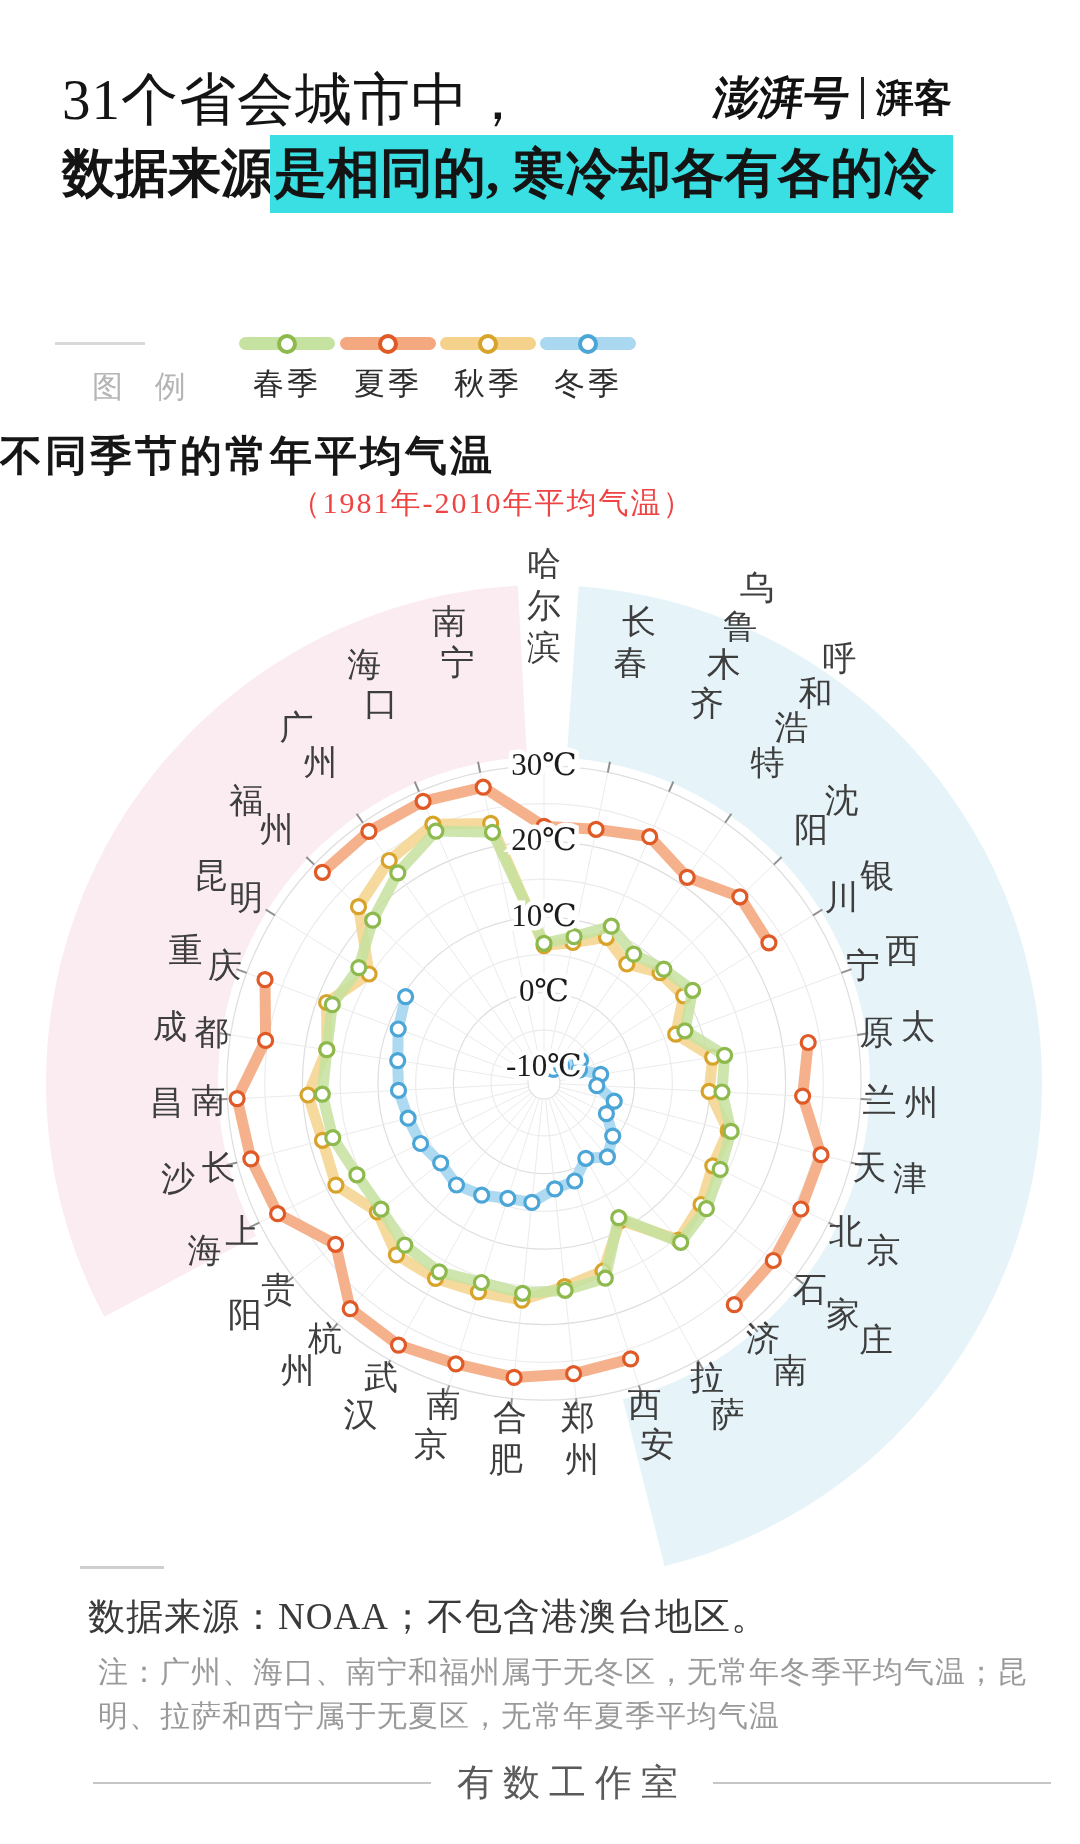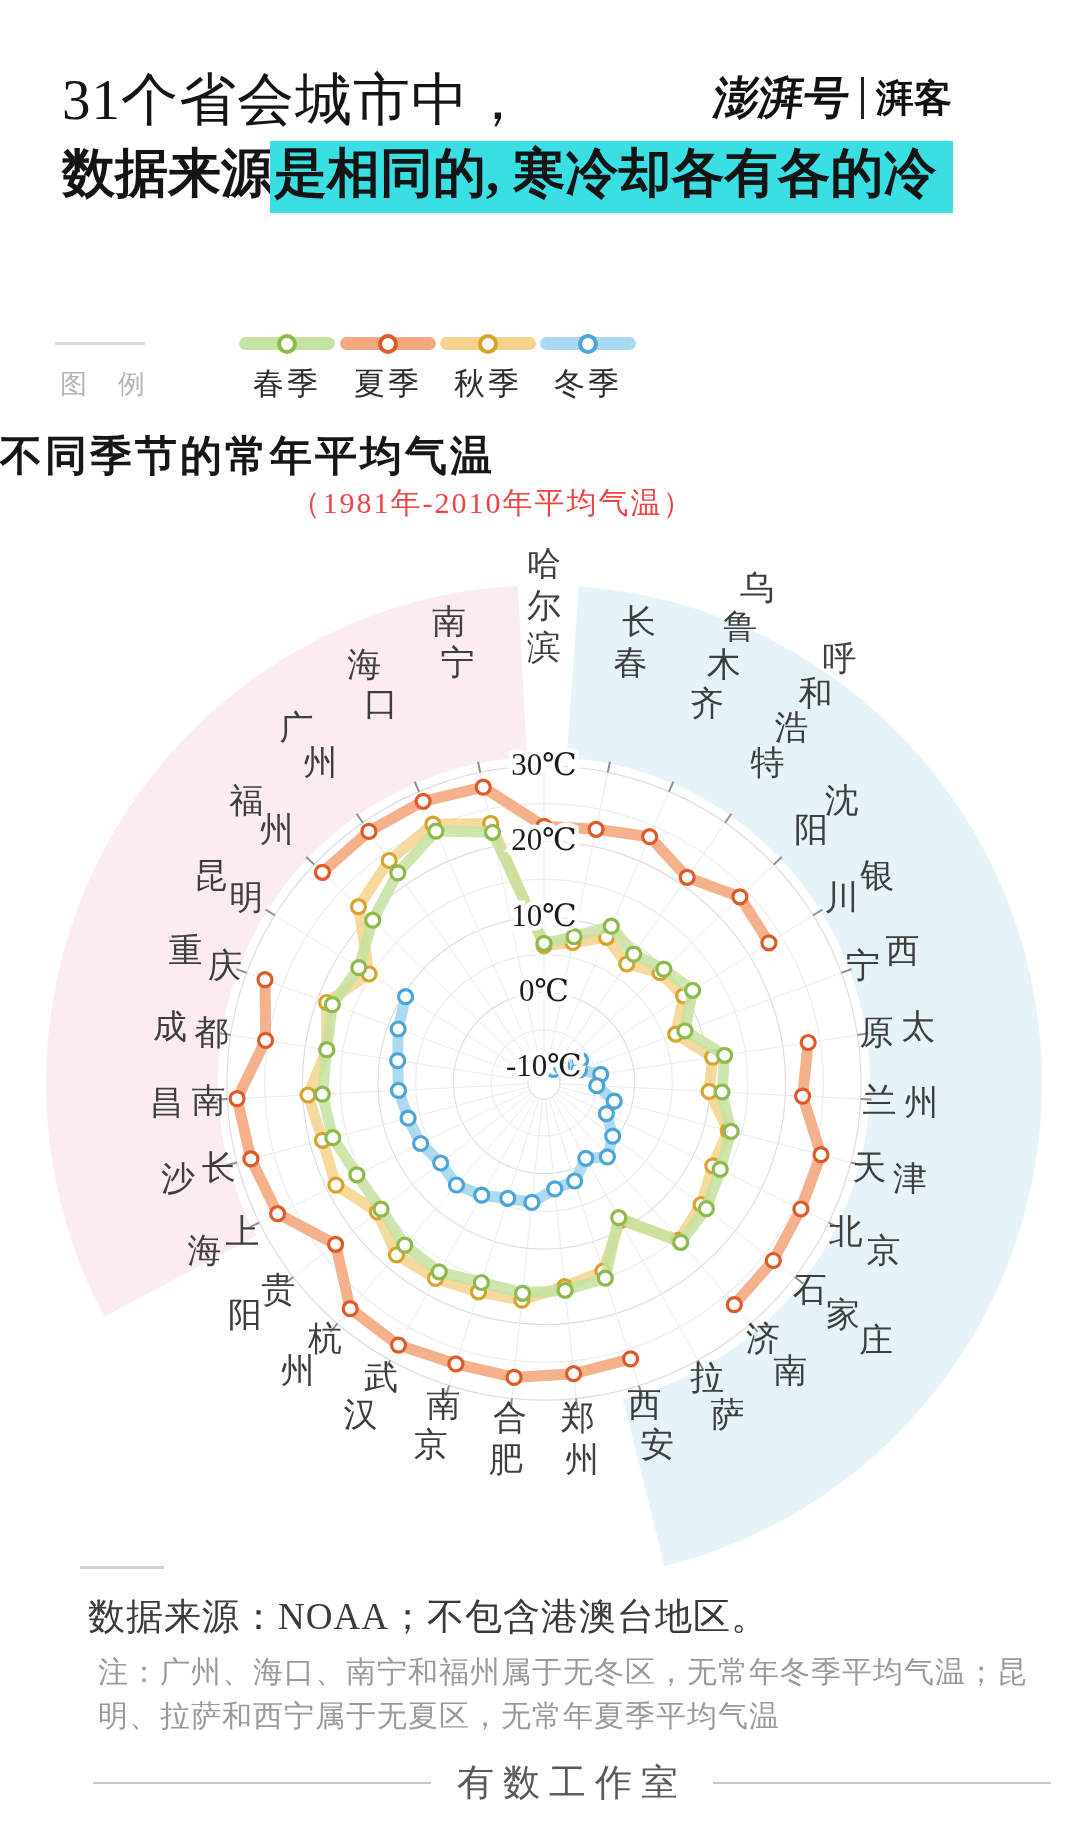--- a/index.html
+++ b/index.html
@@ -1,26 +1,26 @@
 <!DOCTYPE html>
 <html><head>
 <meta charset="utf-8">
 <style>
   html,body{margin:0;padding:0;}
   body{width:1080px;height:1844px;position:relative;background:#fff;overflow:hidden;
        font-family:"Liberation Serif","DejaVu Serif",serif;}
   .title-line1{position:absolute;left:62px;top:62px;font-size:57px;font-weight:normal;color:#141414;letter-spacing:1px;white-space:nowrap;}
   .title-line2{position:absolute;left:62px;top:138px;font-size:53px;font-weight:bold;color:#141414;white-space:nowrap;}
-  .hl{background:#3adfe4;padding:3px 16px 11px 4px;margin-left:-4px;}
+  .hl{background:#3adfe4;padding:9px 16px 11px 4px;margin-left:-4px;}
   .logo{position:absolute;top:68px;right:128px;display:flex;align-items:center;gap:12px;color:#111;}
   .logo-main{font-size:45px;font-weight:900;transform:skewX(-8deg);letter-spacing:0px;}
   .logo-divider{width:3px;height:42px;background:#222;}
   .logo-sub{font-size:38px;font-weight:600;}
   .legend-divider{position:absolute;left:55px;top:342px;width:90px;height:3px;background:#d9d9d9;}
-  .legend-label{position:absolute;left:60px;top:366px;font-size:27px;color:#b5b5b5;letter-spacing:12px;white-space:nowrap;}
+  .legend-label{position:absolute;left:92px;top:366px;font-size:31px;color:#b5b5b5;letter-spacing:12px;white-space:nowrap;}
   .legend-item{position:absolute;top:337px;width:96px;text-align:center;}
   .legend-item .swatch{height:13px;border-radius:7px;position:relative;background:#ccc;}
   .legend-item .ring{position:absolute;left:50%;top:50%;transform:translate(-50%,-50%);width:12px;height:12px;border-radius:50%;background:#fff;border:4px solid #888;box-sizing:content-box;}
   .legend-item .lab{margin-top:13px;font-size:31px;color:#2e2e2e;letter-spacing:3px;}
   .chart-title{position:absolute;left:0;top:428px;width:985px;text-align:left;font-size:42px;font-weight:bold;color:#161616;letter-spacing:3px;}
   .chart-subtitle{position:absolute;left:0;top:483px;width:985px;text-align:center;font-size:30px;color:#ef4444;letter-spacing:2px;}
   #chart{position:absolute;left:0;top:0;}
   .footer-divider{position:absolute;left:80px;top:1566px;width:84px;height:3px;background:#cfcfcf;}
   .source{position:absolute;left:88px;top:1592px;font-size:37px;color:#3a3a3a;letter-spacing:1px;}
   .note{position:absolute;left:98px;top:1650px;width:935px;font-size:30px;color:#9a9a9a;line-height:1.45;letter-spacing:1px;}

